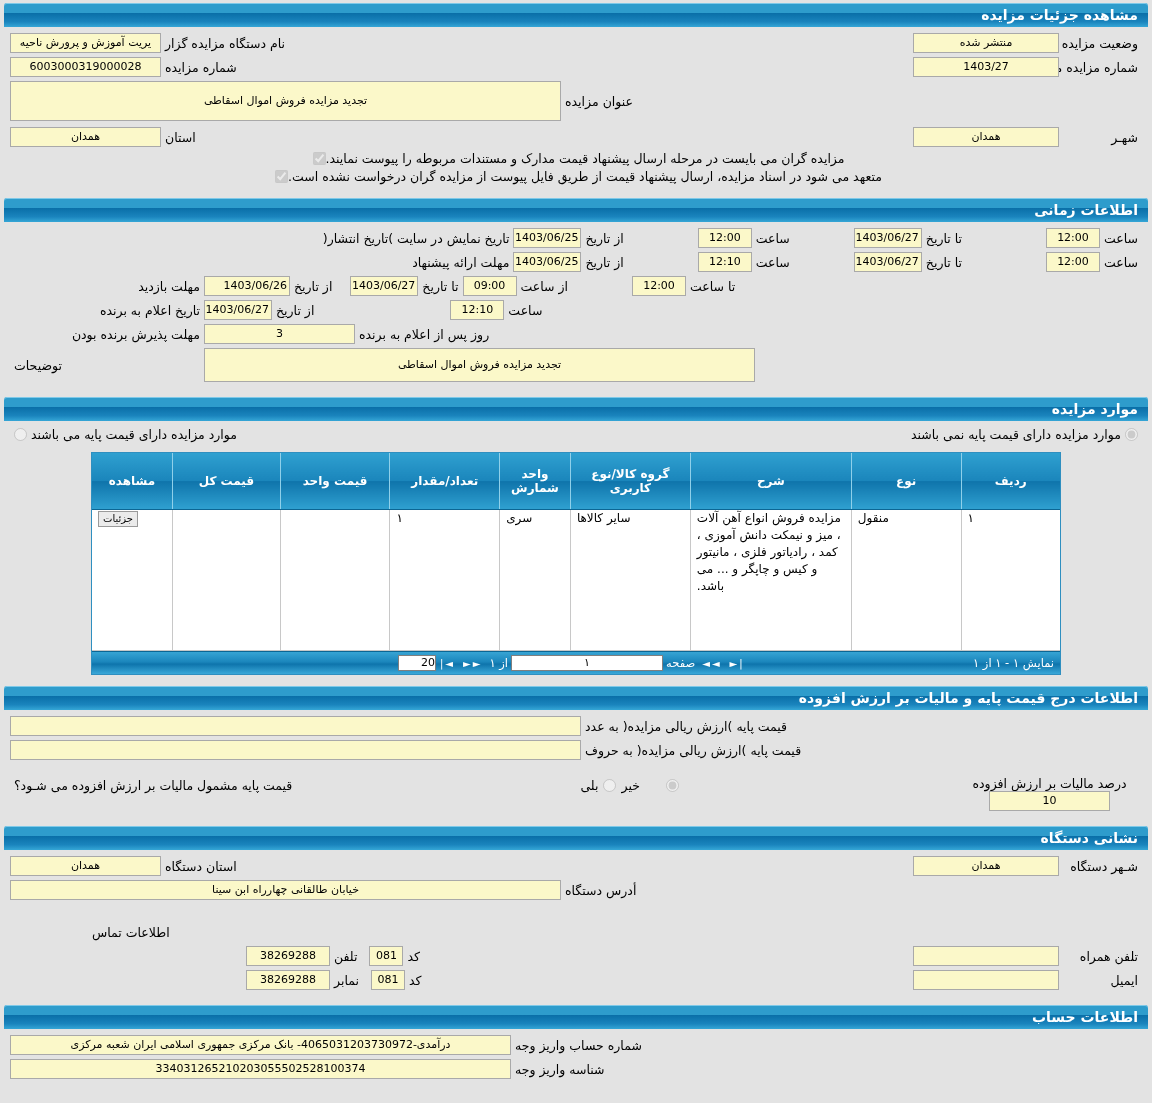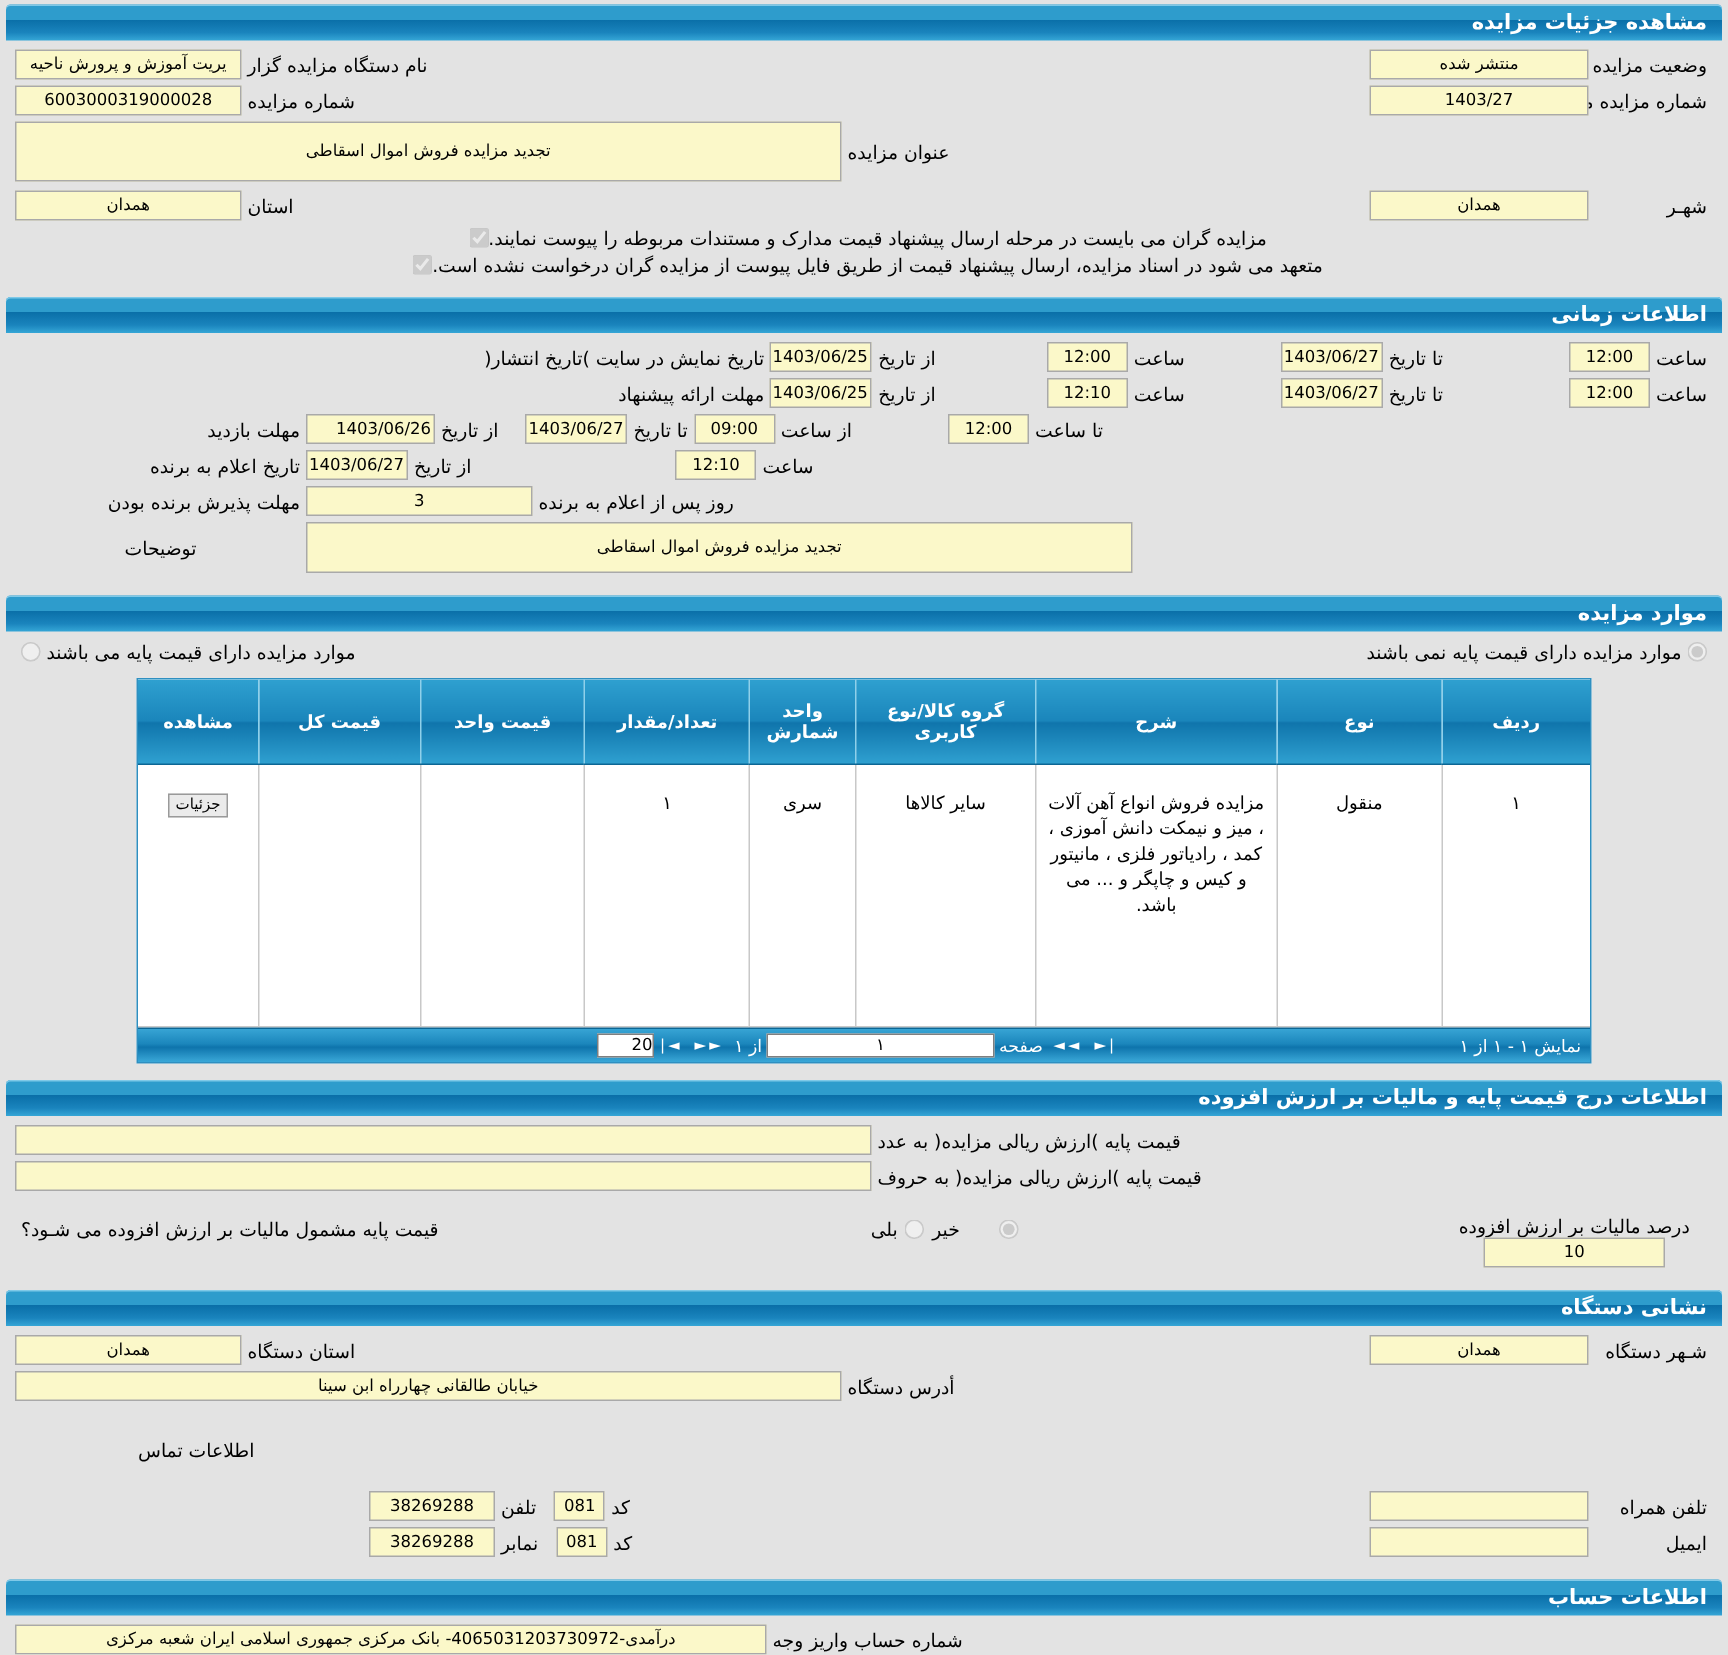--- a/index.html
+++ b/index.html
@@ -52,21 +52,21 @@
   table.grid{border-collapse:collapse;width:100%;background:#fff;}
   table.grid thead th{
     background:linear-gradient(to bottom,#2fa0d0 0%,#1a85bb 50%,#0f74ab 51%,#2fa0d0 100%);
     color:#fff;font-size:12px;font-weight:bold;
     border-left:1px solid #8fd0ea;border-bottom:1px solid #0c6694;
     padding:13px 4px;line-height:14px;text-align:center;height:30px;vertical-align:middle;
   }
   table.grid thead th:last-child{border-left:none;}
   table.grid tbody td{
     border-left:1px solid #c8c8c8;border-bottom:1px solid #c8c8c8;
-    font-size:12px;padding:17px 6px;vertical-align:top;text-align:center;color:#000;
+    font-size:12px;padding:0 6px;vertical-align:top;text-align:left;color:#000;
     line-height:17px;height:140px;
   }
   table.grid tbody td:last-child{border-left:none;}
   td.desc{text-align:right;}
   .mini-btn{
     display:inline-block;background:#ebebeb;border:1px solid #9a9a9a;
     font-size:10px;padding:1px 4px;color:#000;line-height:12px;
   }
   .pager{
     background:linear-gradient(to bottom,#37a4d4 0%,#1b86bc 45%,#0e74ac 55%,#3aa8d8 100%);
@@ -196,21 +196,21 @@
     <div class="row">
       <span class="spacer"></span>
       <span class="lbl">روز پس از اعلام به برنده</span>
       <span class="fld" style="width:145px;">3</span>
       <span class="lbl" style="min-width:186px;text-align:right;">مهلت پذیرش برنده بودن</span>
     </div>
 
     <div class="row" style="margin-top:4px;">
       <span class="spacer"></span>
       <span class="fld note" style="width:545px;">تجدید مزایده فروش اموال اسقاطی</span>
-      <span class="lbl" style="min-width:186px;text-align:center;">توضیحات</span>
+      <span class="lbl" style="min-width:186px;text-align:left;">توضیحات</span>
     </div>
   </div>
 
   <div class="sec-head">
     <span class="t">موارد مزایده</span>
   </div>
   <div class="sec-body" style="padding-top:4px;">
 
     <div class="radio-row">
       <span class="radio-item">
@@ -312,21 +312,21 @@
       <span class="fld" style="width:140px;">همدان</span>
       <span class="spacer"></span>
       <span class="lbl">استان دستگاه</span>
       <span class="fld" style="width:145px;">همدان</span>
     </div>
     <div class="row" style="justify-content:flex-end;">
       <span class="lbl">أدرس دستگاه</span>
       <span class="fld" style="width:545px;">خیابان طالقانی چهارراه ابن سینا</span>
     </div>
 
-    <div class="row" style="justify-content:flex-end;margin-top:22px;margin-bottom:18px;">
+    <div class="row" style="justify-content:flex-end;margin-top:22px;margin-bottom:4px;">
       <span class="lbl" style="padding-left:82px;">اطلاعات تماس</span>
     </div>
 
     <div class="row">
       <span class="lbl" style="width:75px;text-align:right;">تلفن همراه</span>
       <span class="fld empty" style="width:140px;"></span>
       <span class="spacer"></span>
       <span class="lbl">کد</span>
       <span class="fld" style="width:28px;">081</span>
       <span style="width:8px"></span>

